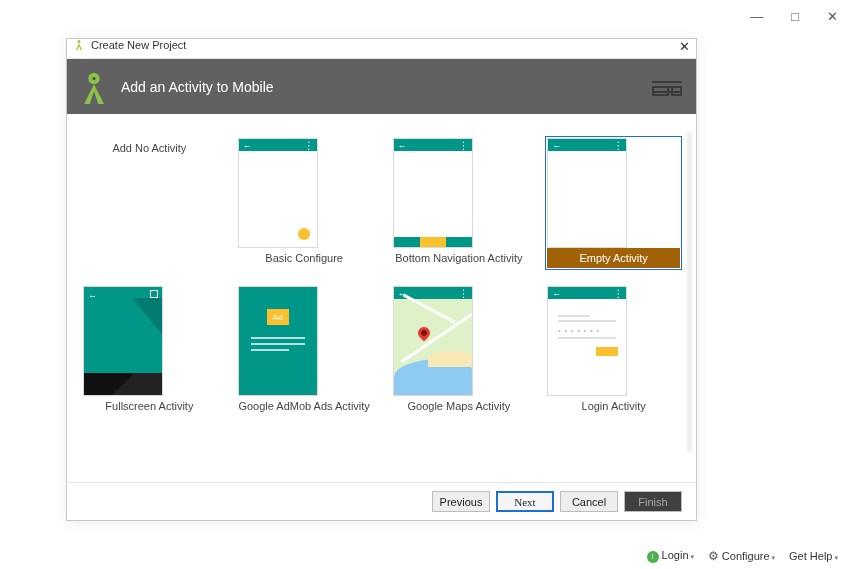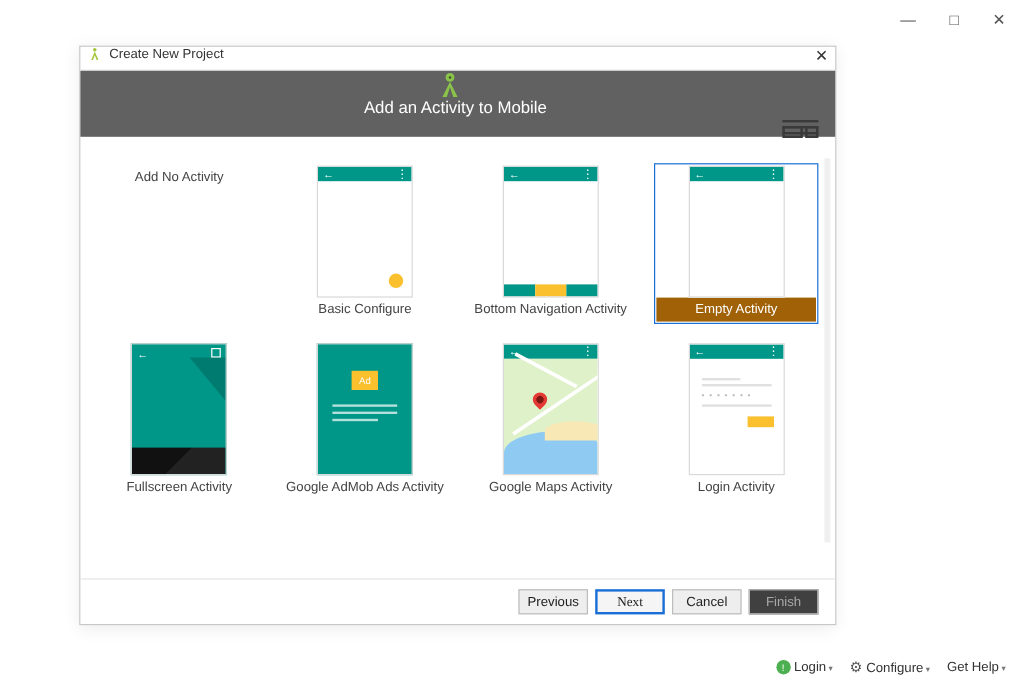--- a/index.html
+++ b/index.html
@@ -14,34 +14,34 @@
   
   .dialog {
     position:absolute; left:66px; top:38px; width:631px; height:483px;
     border:1px solid #c8c8c8; background:#fff; box-shadow:0 2px 14px rgba(0,0,0,.08);
     display:flex; flex-direction:column;
   }
   .titlebar { height:20px; border-bottom:1px solid #e4e4e4; display:flex; align-items:flex-start; padding:0 6px; color:#333; }
   .titlebar .logo { width:12px; height:12px; margin-right:6px; }
   .titlebar .close { margin-left:auto; font-size:13px; color:#333; cursor:pointer; }
 
-  .header { height:55px; background:#616161; display:flex; align-items:center; padding:0 14px 0 10px; color:#fff;flex-direction:column; }
+  .header { height:55px; background:#616161; display:flex; align-items:center; padding:0 14px 0 10px; color:#fff; }
   .header-logo { width:34px; height:34px; margin-right:10px; }
   .header-title { font-size:14px; font-weight:400; }
   .header-gray-box { margin-left:auto; width:30px; height:26px; display:flex; flex-direction:column; justify-content:center; gap:3px; }
   .header-gray-box div { height:2px; background:#3a3a3a; }
   .header-gray-box .row2 { display:flex; gap:2px; }
   .header-gray-box .row2 span { flex:1; height:10px; border:2px solid #3a3a3a; }
 
   .body { flex:1; padding:22px 14px 8px 14px; overflow:hidden; position:relative; }
   .scrollbar { position:absolute; top:18px; right:4px; width:5px; height:320px; background:#f0f0f0; }
 
   .grid { display:grid; grid-template-columns: repeat(4, 1fr); row-gap: 14px; column-gap: 18px; }
 
-  .card { display:flex; flex-direction:column; align-items:center; cursor:pointer; padding:2px; }
+  .card { display:flex; flex-direction:column; cursor:pointer; padding:2px; }
   .card .thumb { width:80px; height:110px; background:#fff; border:1px solid #d9d9d9; position:relative; overflow:hidden; }
   .card .label { margin-top:10px; color:#444; }
   .card.no-thumb .label { margin-top:60px; }
 
   .card.selected { border:1px solid #1a6fd6; padding:1px; }
   .card.selected .label-wrap { background:#a16207; width:100%; text-align:center; padding:4px 0; }
   .card.selected .label { color:#fff; margin-top:0; }
   .label-wrap { width:100%; text-align:center; padding:4px 0; }
 
   

